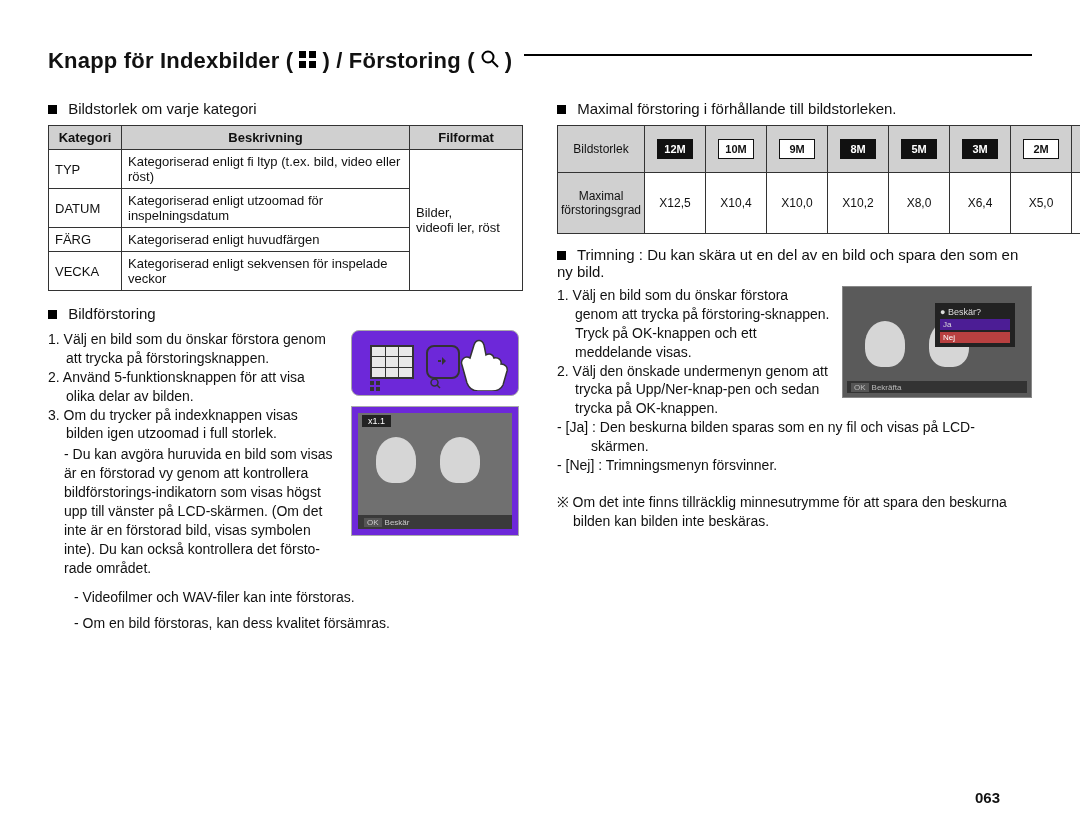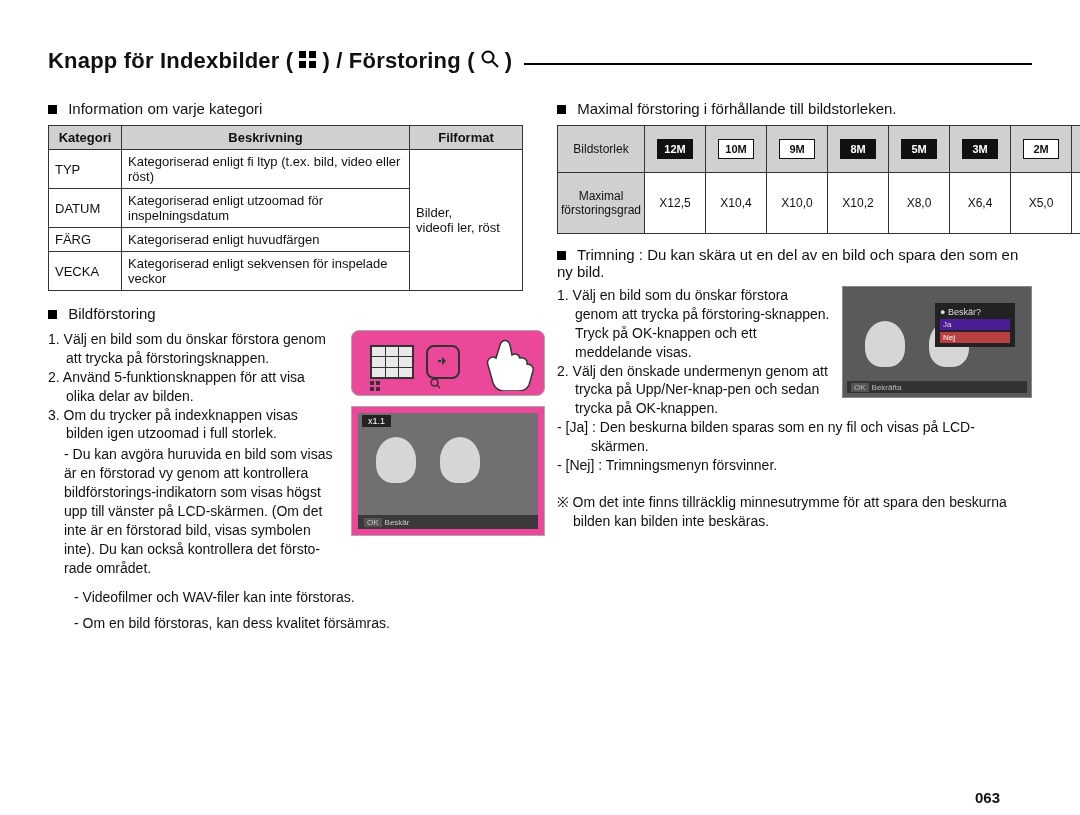--- a/index.html
+++ b/index.html
@@ -10,21 +10,20 @@
   }
   .page {
     width: 1080px;
     height: 815px;
     position: relative;
     box-sizing: border-box;
     padding: 48px 48px 0 48px;
   }
   .title-row {
     display: flex;
-    align-items: center;
     font-weight: bold;
     font-size: 22px;
     letter-spacing: 0.2px;
   }
   .title-icon {
     display: inline-block;
     margin: 0 6px;
   }
   .title-rule {
     flex: 1;
@@ -90,22 +89,22 @@
     flex: 1;
     font-size: 14px;
     line-height: 1.35;
   }
   .enlarge-imgs {
     width: 172px;
     flex: none;
   }
   .camera-illus, .photo-illus {
     border: 1px solid #aaa;
-    background: #ec4899;
-    width: 194px;
+    background: #6d28d9;
+    width: 168px;
     box-sizing: border-box;
     position: relative;
   }
   .camera-illus { height: 66px; border-radius: 8px; }
   .camera-grid {
     position: absolute;
     left: 18px;
     top: 14px;
     width: 40px;
     height: 30px;
@@ -277,21 +276,21 @@
     <span>)</span>
     <span class="title-rule"></span>
   </div>
 
   <div class="cols">
 
     <div class="col">
 
       <div class="sec-label">
         <span class="sq"></span>
-        <span>Information om varje kategori</span>
+        <span>Bildstorlek om varje kategori</span>
       </div>
 
       <table class="info">
         <tbody>
             <tr>
           <th>Kategori</th>
           <th>Beskrivning</th>
           <th>Filformat</th>
         </tr>
         <tr>

